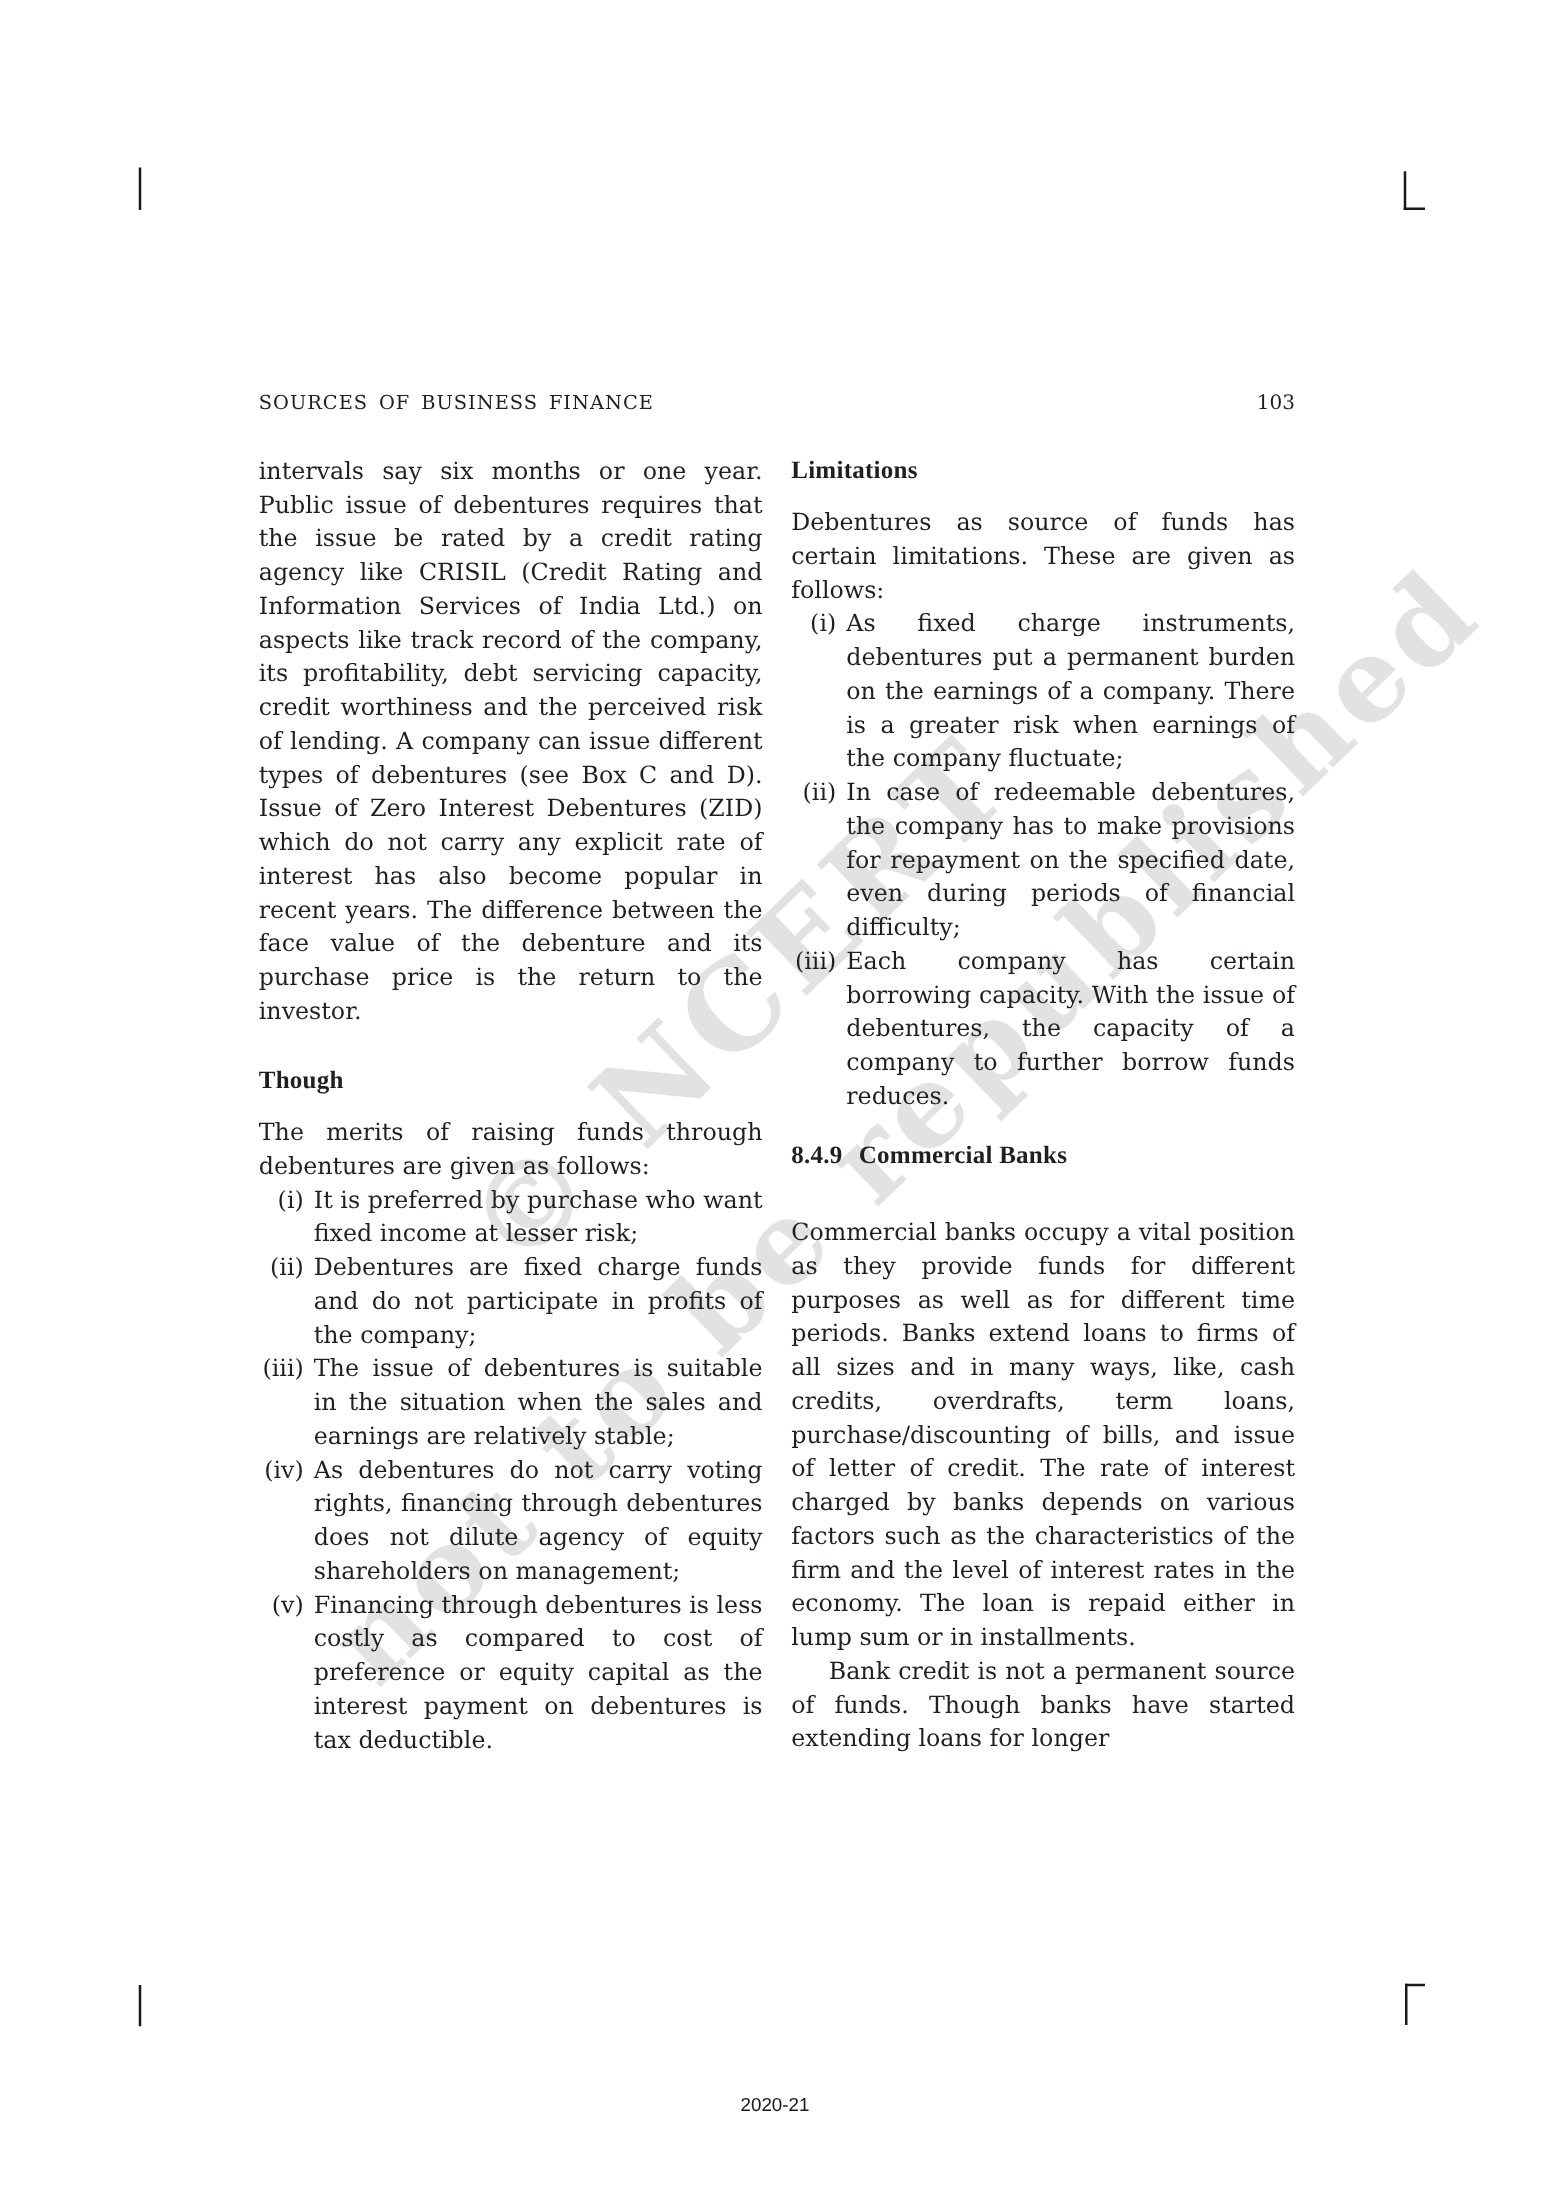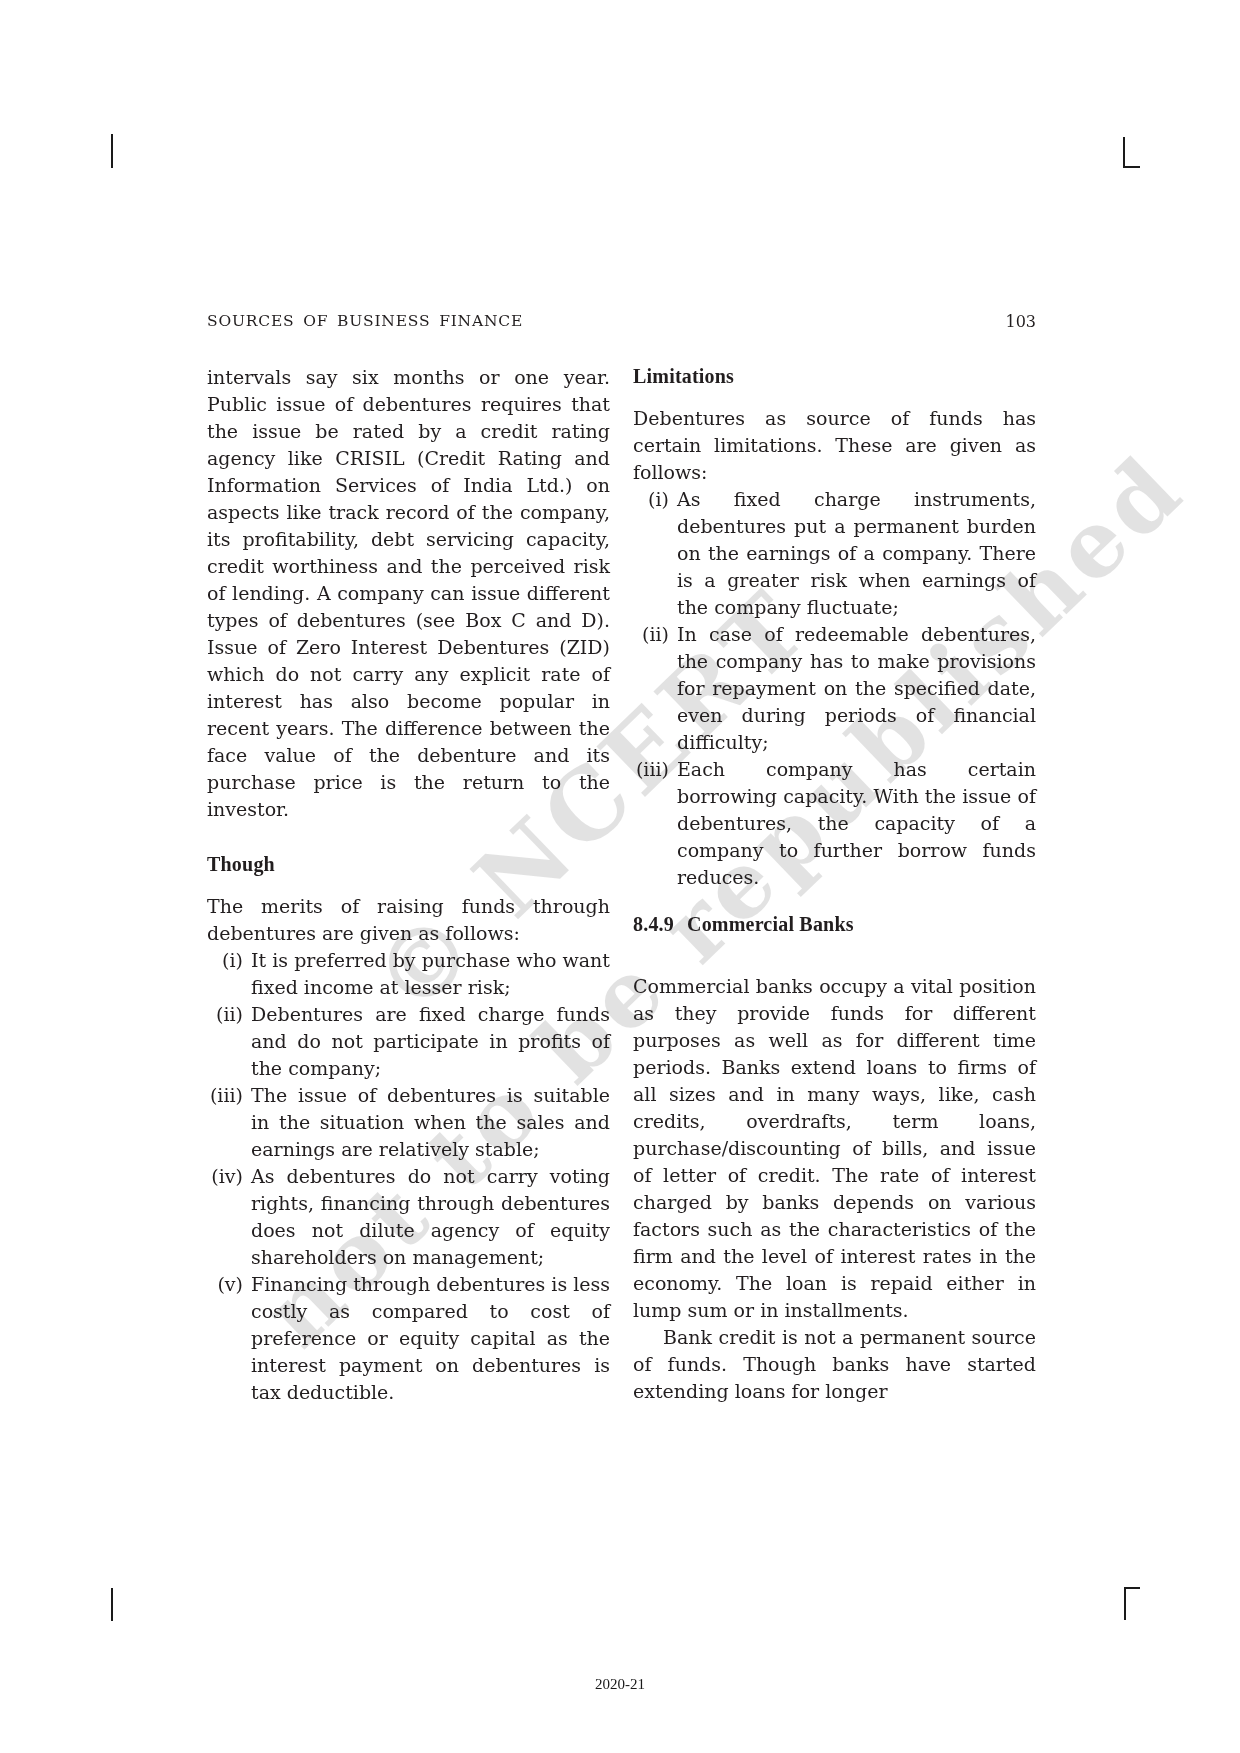--- a/index.html
+++ b/index.html
@@ -31,21 +31,21 @@
     pointer-events: none;
     letter-spacing: 6px;
   }
   #wm1 { left: 390px; top: 940px; font-size: 96px; transform: rotate(-44deg); }
   #wm2 { left: 280px; top: 1275px; font-size: 92px; transform: rotate(-44deg); }
 
   
   .runhead {
     position: absolute;
     left: 207px; top: 312px; width: 829px;
-    display: flex; justify-content: space-between; align-items: flex-start;
+    display: flex; justify-content: space-between; align-items: center;
   }
   .runhead .title {
     font-size: 15.5px;
     letter-spacing: 0.8px;
     word-spacing: 3px;
   }
   .runhead .pagenum { font-size: 16px; }
 
   
   .col {
@@ -79,21 +79,21 @@
     white-space: nowrap;
   }
   ul.rlist .txt { flex: 1 1 auto; text-align: justify; }
 
   .indent-first { text-indent: 30px; }
 
   
   .footer {
     position: absolute; left: 0; top: 1676px; width: 1240px;
     text-align: center;
-    font-family: Liberation Serif, serif;
+    font-family: Liberation Sans, sans-serif;
     font-size: 15px; color: #1a1a1a;
   }
 </style>
 </head>
 <body>
 
 <div class="mark mark-tl"></div>
 <div class="mark mark-tr-v"></div>
 <div class="mark mark-tr-h"></div>
 <div class="mark mark-bl"></div>

